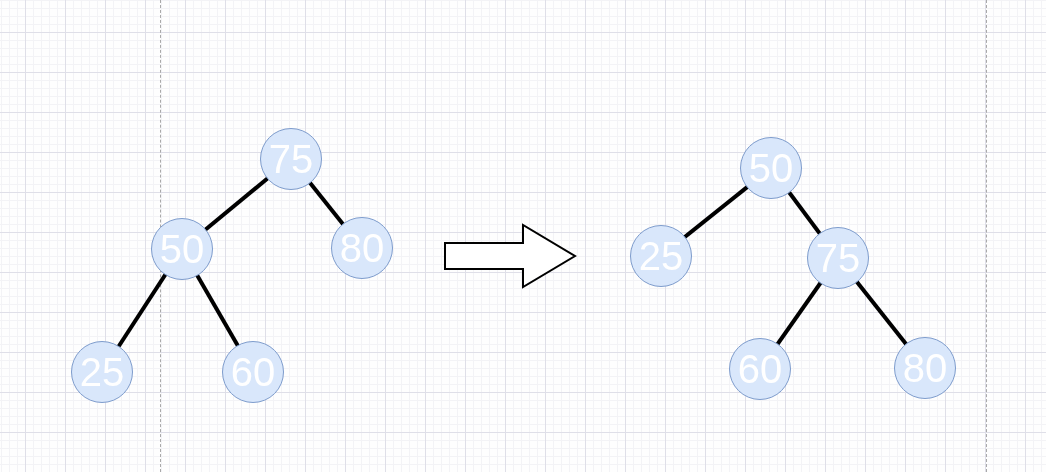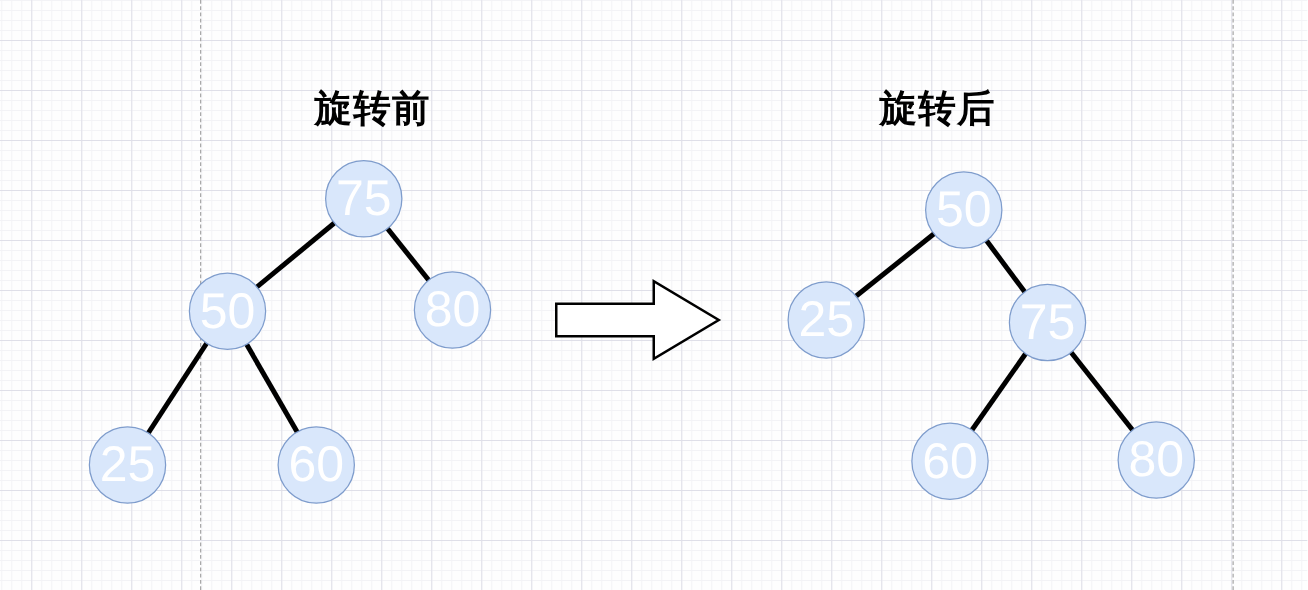--- a/index.html
+++ b/index.html
@@ -89,23 +89,21 @@
       <line x1="771" y1="168" x2="838" y2="258" class="edge"></line>
       <line x1="771" y1="168" x2="661" y2="256" class="edge"></line>
       <line x1="182" y1="249" x2="253" y2="372" class="edge"></line>
       <line x1="182" y1="249" x2="102" y2="372" class="edge"></line>
       <line x1="291" y1="159" x2="362" y2="248" class="edge"></line>
       <line x1="291" y1="159" x2="182" y2="249" class="edge"></line>
 
     <polygon class="arrow-shape" points="445,243 523,243 523,225 575,256 523,287 523,269 445,269"></polygon>
   </svg>
 
-  <div class="tree-title" id="title-left" style="left: 298px; top: 87px;">旋转前</div>
 
-  <div class="tree-title" id="title-right" style="left: 750px; top: 87px;">旋转后</div>
 
 <div class="node" style="left: 260px; top: 128px;">75</div>
     <div class="node" style="left: 151px; top: 218px;">50</div>
     <div class="node" style="left: 331px; top: 217px;">80</div>
     <div class="node" style="left: 71px; top: 341px;">25</div>
     <div class="node" style="left: 222px; top: 341px;">60</div>
     <div class="node" style="left: 740px; top: 137px;">50</div>
     <div class="node" style="left: 630px; top: 225px;">25</div>
     <div class="node" style="left: 807px; top: 227px;">75</div>
     <div class="node" style="left: 729px; top: 338px;">60</div>

